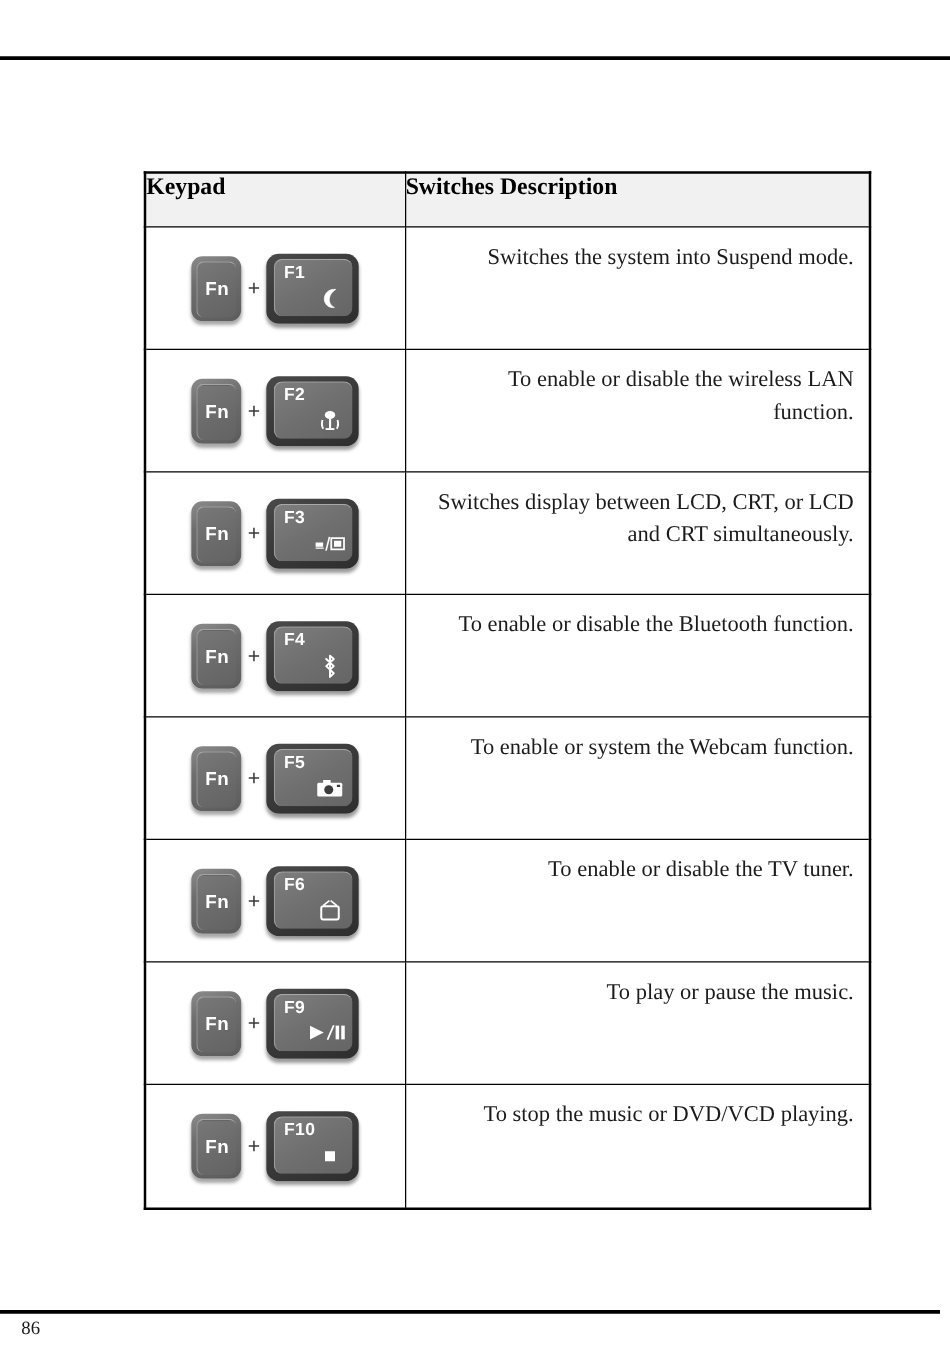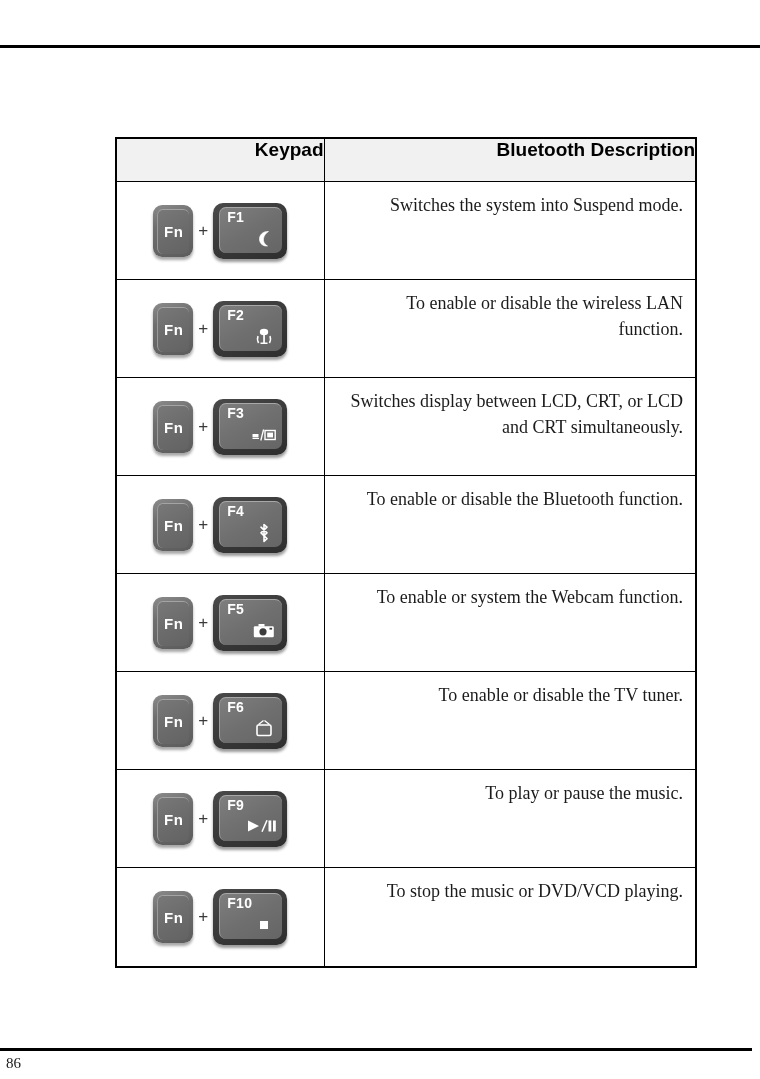--- a/index.html
+++ b/index.html
@@ -52,21 +52,21 @@
   .footer-rule {
     position: absolute;
     left: 0px;
     top: 1048px;
     width: 752px;
     height: 3px;
     background: #000000;
   }
   .page-number {
     position: absolute;
-    left: 6px;
+    left: 17px;
     top: 1055px;
     font-family: "Liberation Serif", serif;
     font-size: 15px;
     color: #1a1a1a;
   }
 
   
   .keytable {
     position: absolute;
     left: 115px;
@@ -81,25 +81,25 @@
     border: 1px solid #000000;
     padding: 0;
     vertical-align: top;
   }
   .col-keypad { width: 208px; }
   .col-desc   { width: 372px; }
 
   thead th {
     background: #f1f1f1;
     height: 42px;
-    font-family: Liberation Sans, sans-serif;
+    font-family: Liberation Serif, serif;
     font-weight: bold;
     font-size: 19px;
     color: #000000;
-    text-align: right;
+    text-align: left;
     vertical-align: middle;
     border-bottom: 2.5px solid #000000;
   }
 
   tbody tr { height: 98px; }
   tbody tr.tall { height: 99px; }
 
   td.keycell {
     text-align: center;
     vertical-align: middle;
@@ -215,21 +215,21 @@
   <div class="header-rule"></div>
 
   <table class="keytable">
     <colgroup>
       <col class="col-keypad">
       <col class="col-desc">
     </colgroup>
     <thead>
       <tr>
         <th>Keypad</th>
-        <th>Bluetooth Description</th>
+        <th>Switches Description</th>
       </tr>
     </thead>
     <tbody>
 
       <tr>
         <td class="keycell">
           <div class="combo">
             <div class="key key-fn">
               <div class="face">
                   <span class="label">Fn</span>

